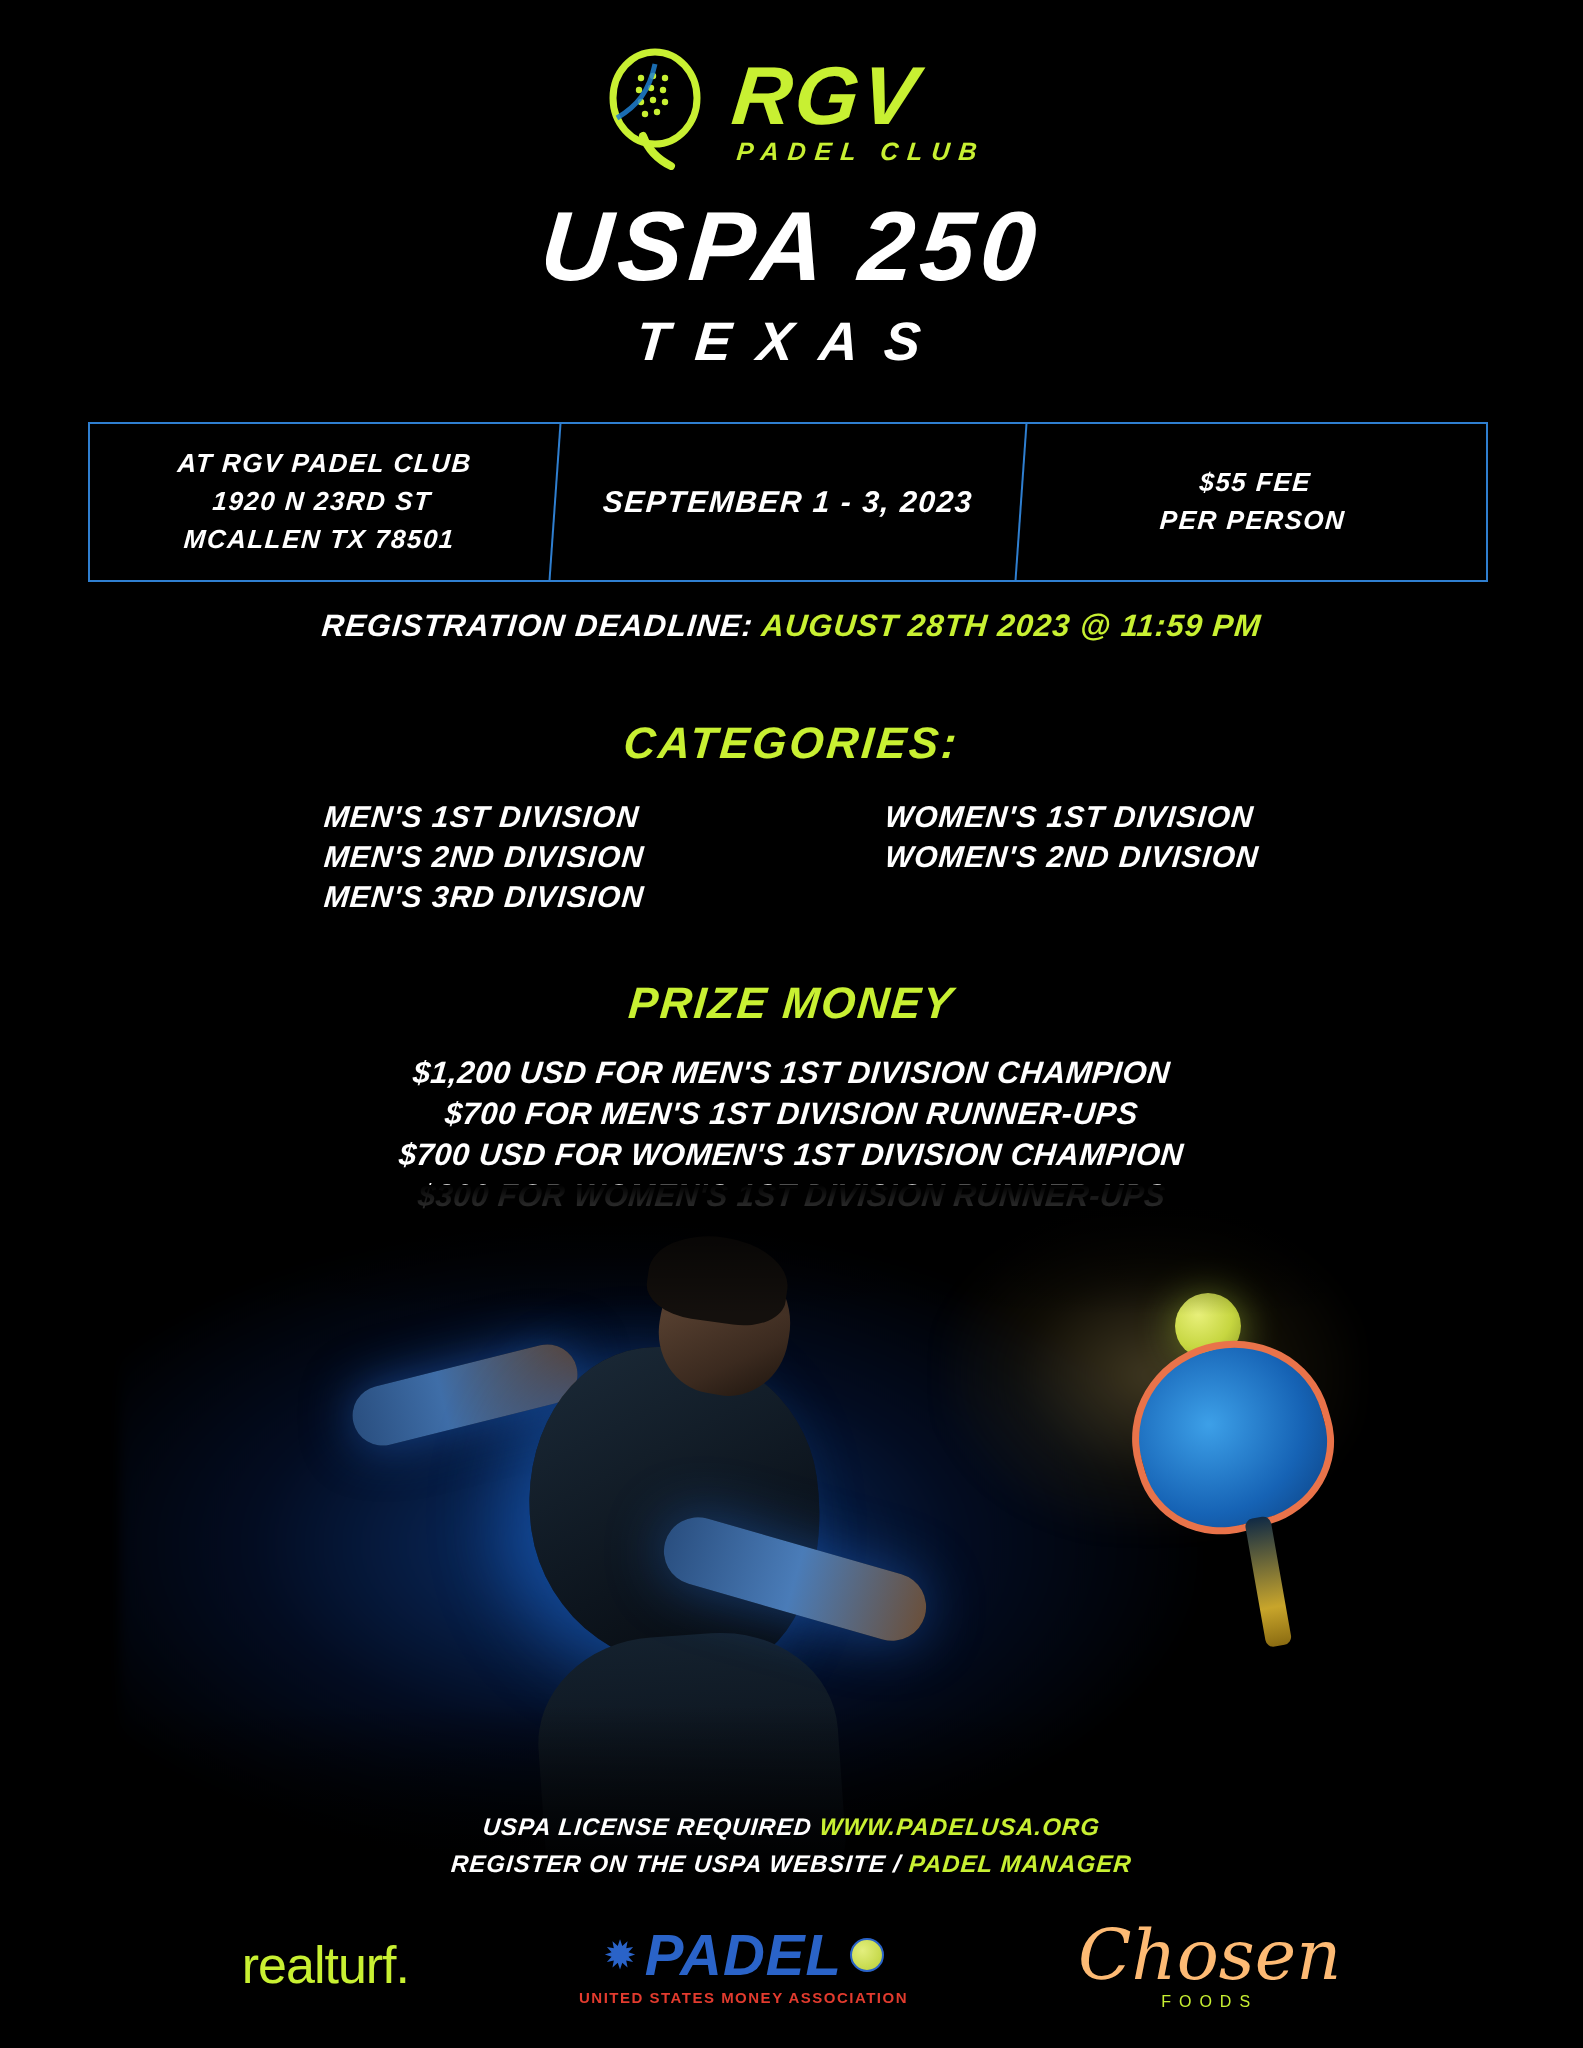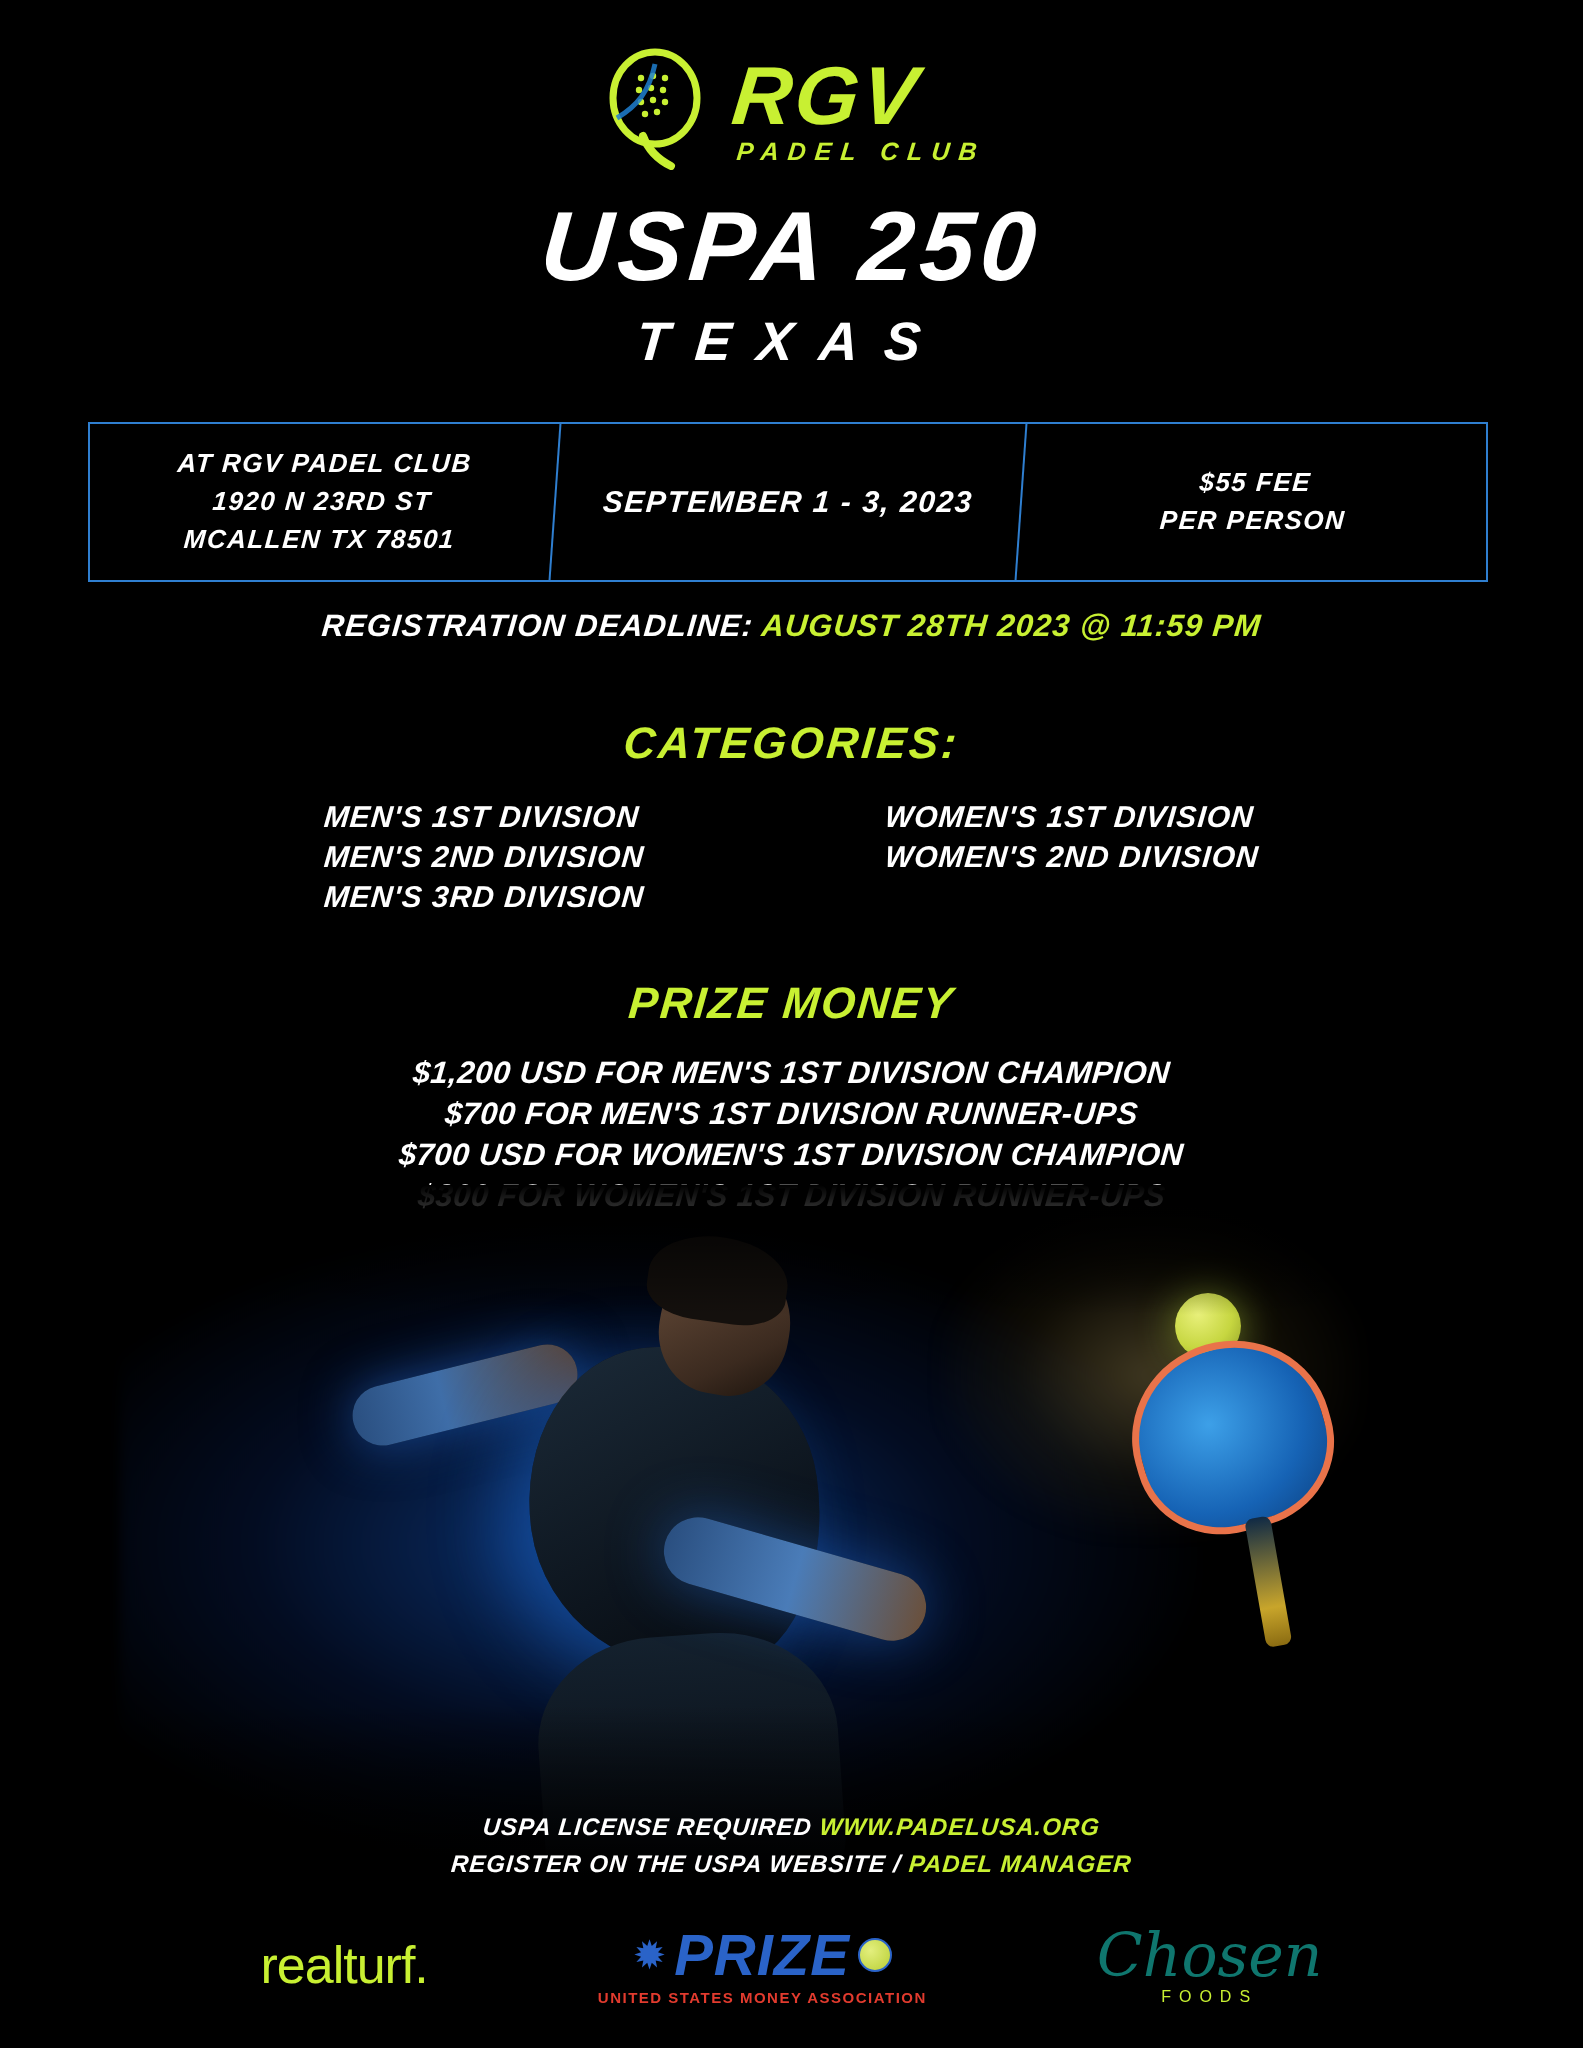--- a/index.html
+++ b/index.html
@@ -417,22 +417,22 @@
     font-size: 40px;
     line-height: 1;
   }
   .chosen-wrap {
     display: flex;
     flex-direction: column;
     align-items: center;
     line-height: 1;
   }
   .chosen-main {
-    color: #0f766e;
-    font-size: 60px;
+    color: #fdba74;
+    font-size: 70px;
     font-family: "DejaVu Serif", serif;
     font-style: italic;
   }
   .chosen-sub {
     color: #c8f032;
     font-size: 16px;
     letter-spacing: 8px;
     margin-top: 4px;
   }
 </style>
@@ -544,21 +544,21 @@
   </div>
 
   <div class="sponsors">
     <div class="sponsor">
       <span class="realturf">realturf</span>
       <span class="realturf dot">.</span>
     </div>
     <div class="sponsor uspa-wrap">
       <div class="uspa-main">
         <span class="star">✹</span>
-        <span class="uspa-text">PRIZE</span>
+        <span class="uspa-text">PADEL</span>
         <span class="uspa-ball"></span>
       </div>
       <span class="uspa-sub">UNITED STATES MONEY ASSOCIATION</span>
     </div>
     <div class="sponsor chosen-wrap">
       <span class="chosen-main">Chosen</span>
       <span class="chosen-sub">FOODS</span>
     </div>
   </div>
 

